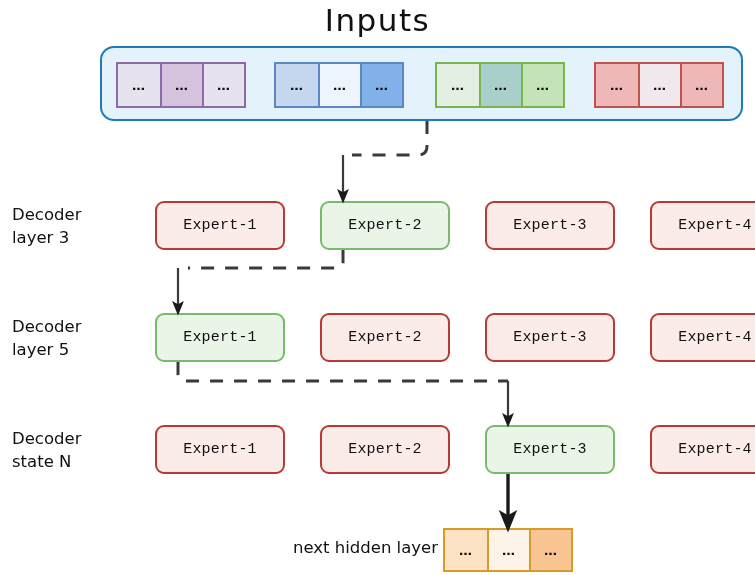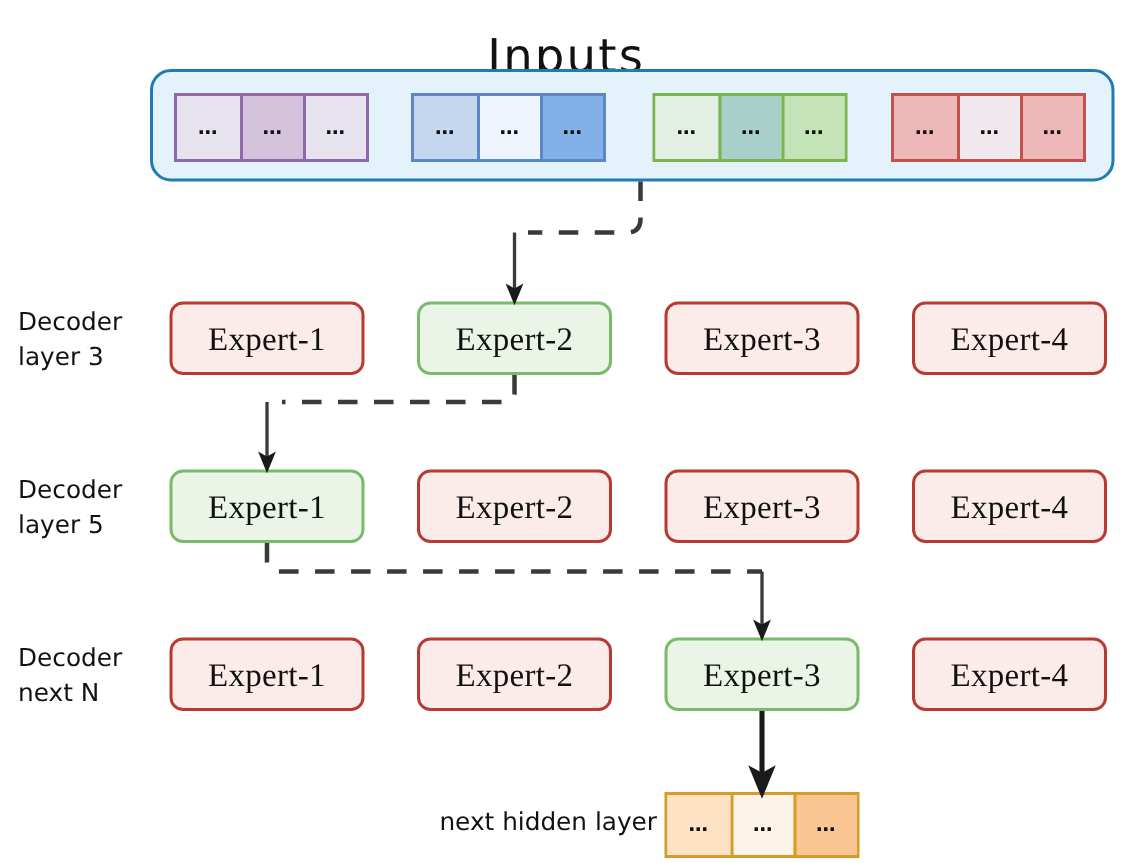--- a/index.html
+++ b/index.html
@@ -18,21 +18,21 @@
     position: absolute;
     left: 0; top: 0;
     width: 755px;
     height: 575px;
   }
 
   
   #title {
     position: absolute;
     left: 0;
-    top: 20px;
+    top: 2px;
     width: 755px;
     text-align: center;
     font-size: 31px;
     font-weight: 400;
     letter-spacing: 1.5px;
     color: #111111;
     font-family: "DejaVu Sans", sans-serif;
   }
 
   
@@ -86,24 +86,25 @@
   
   .expert-box {
     position: absolute;
     width: 130px;
     height: 49px;
     box-sizing: border-box;
     border-radius: 9px;
     display: flex;
     align-items: center;
     justify-content: center;
-    font-size: 22px;
+    font-size: 15px;
     color: #111;
     letter-spacing: 0.2px;
-    font-family: Liberation Serif, serif;
+    font-family: Liberation Mono, monospace;
+    margin-left: 42px;
   }
   .expert-inactive {
     border: 2.2px solid #b83a32;
     background: #fbecea;
   }
   .expert-active {
     border: 2.2px solid #78bb6a;
     background: #eaf5e7;
   }
 
@@ -183,21 +184,21 @@
   <div class="row-label" style="top:203px;">
     <span>Decoder</span>
     <span>layer 3</span>
   </div>
   <div class="row-label" style="top:315px;">
     <span>Decoder</span>
     <span>layer 5</span>
   </div>
   <div class="row-label" style="top:427px;">
     <span>Decoder</span>
-    <span>next N</span>
+    <span>state N</span>
   </div>
 
   <div class="expert-box expert-inactive" style="left:113px; top:201px;">Expert-1</div>
   <div class="expert-box expert-active" style="left:278px; top:201px;">Expert-2</div>
   <div class="expert-box expert-inactive" style="left:443px; top:201px;">Expert-3</div>
   <div class="expert-box expert-inactive" style="left:608px; top:201px;">Expert-4</div>
 
   <div class="expert-box expert-active" style="left:113px; top:313px;">Expert-1</div>
   <div class="expert-box expert-inactive" style="left:278px; top:313px;">Expert-2</div>
   <div class="expert-box expert-inactive" style="left:443px; top:313px;">Expert-3</div>

